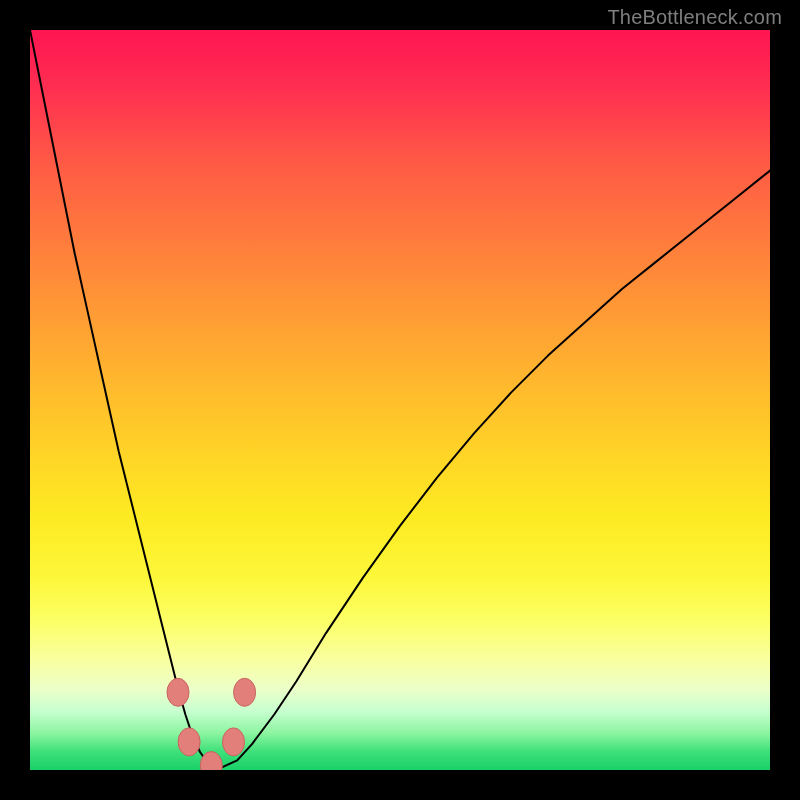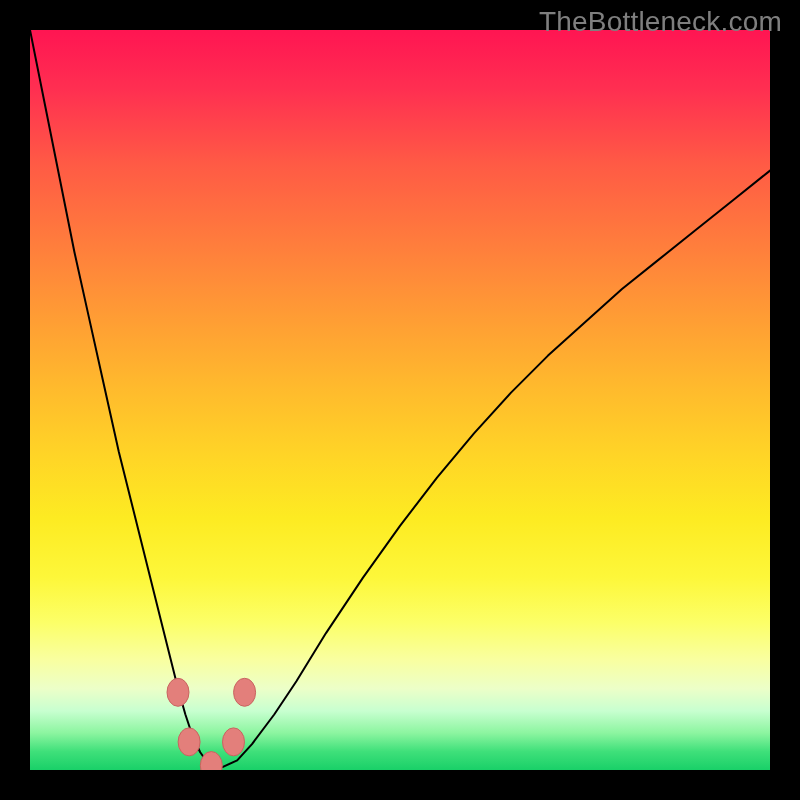--- a/index.html
+++ b/index.html
@@ -50,21 +50,21 @@
     top: 30px;
     width: 740px;
     height: 740px;
     pointer-events: none;
   }
   .watermark {
     position: absolute;
     top: 6px;
     right: 18px;
     color: #7f7f7f;
-    font-size: 28px;
+    font-size: 20px;
     letter-spacing: 0.2px;
     user-select: none;
     margin-left: 20px;
   }
 </style>
 </head>
 <body>
 
 <div class="frame">
 

